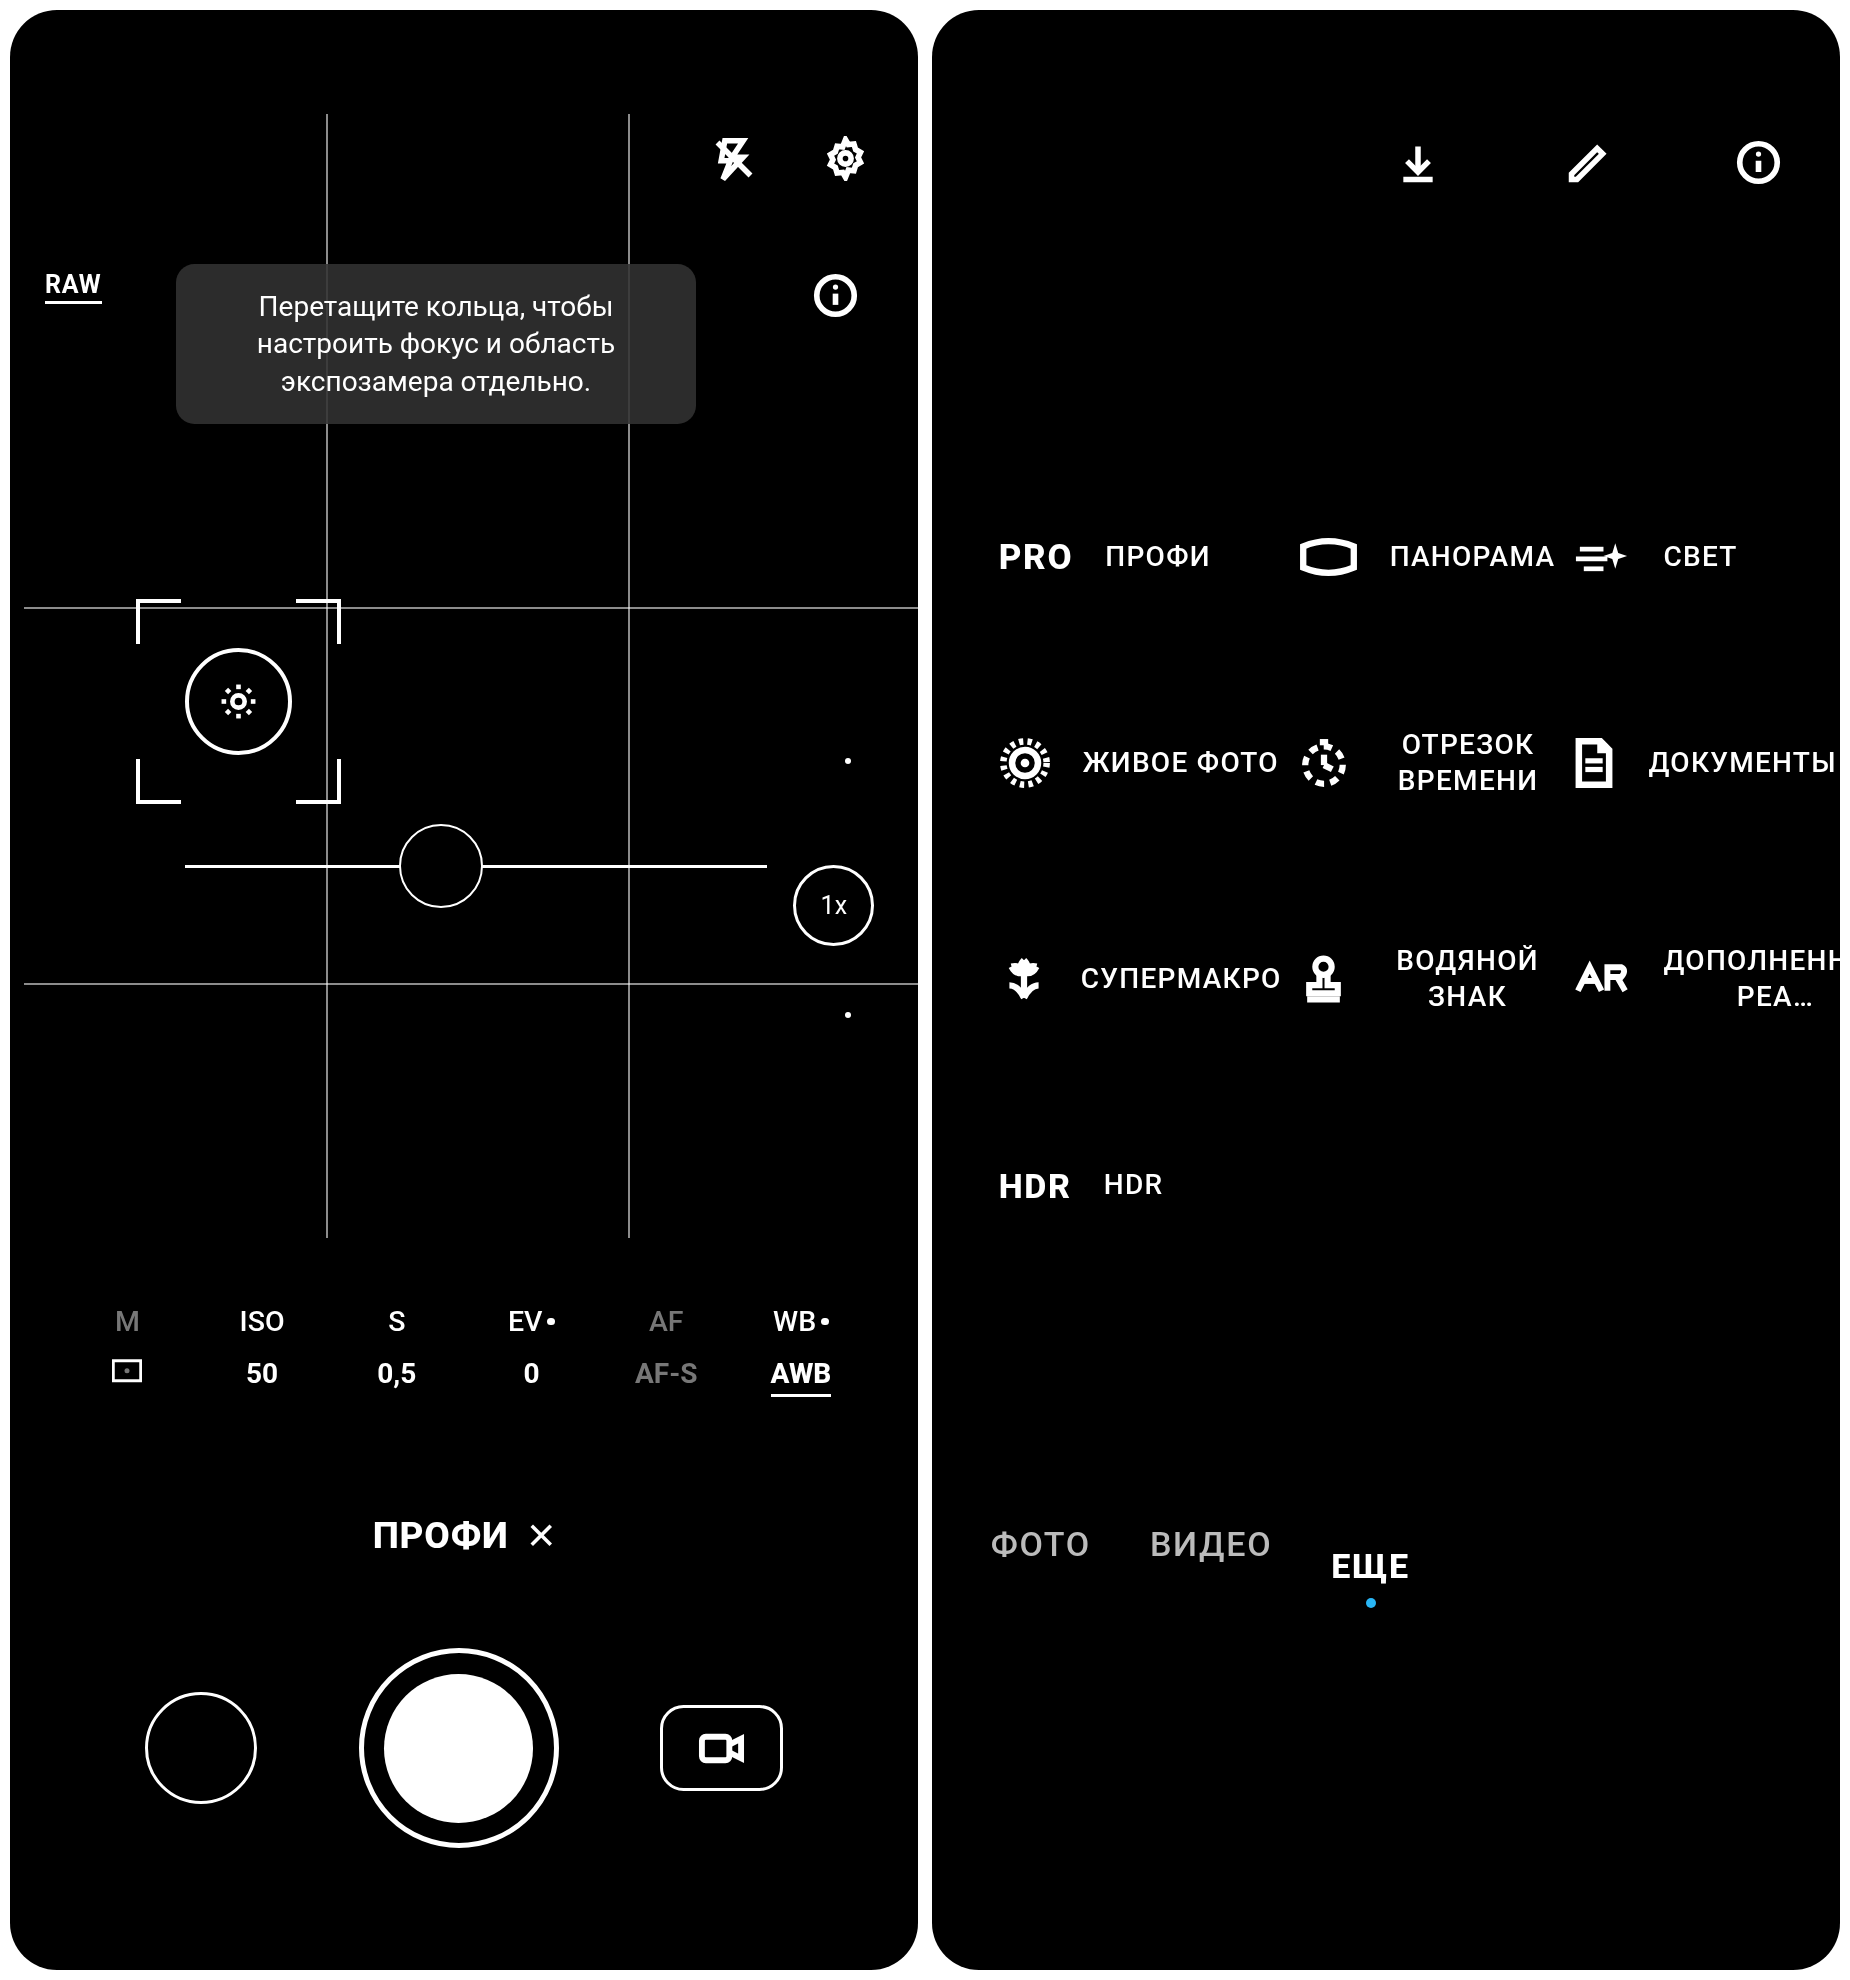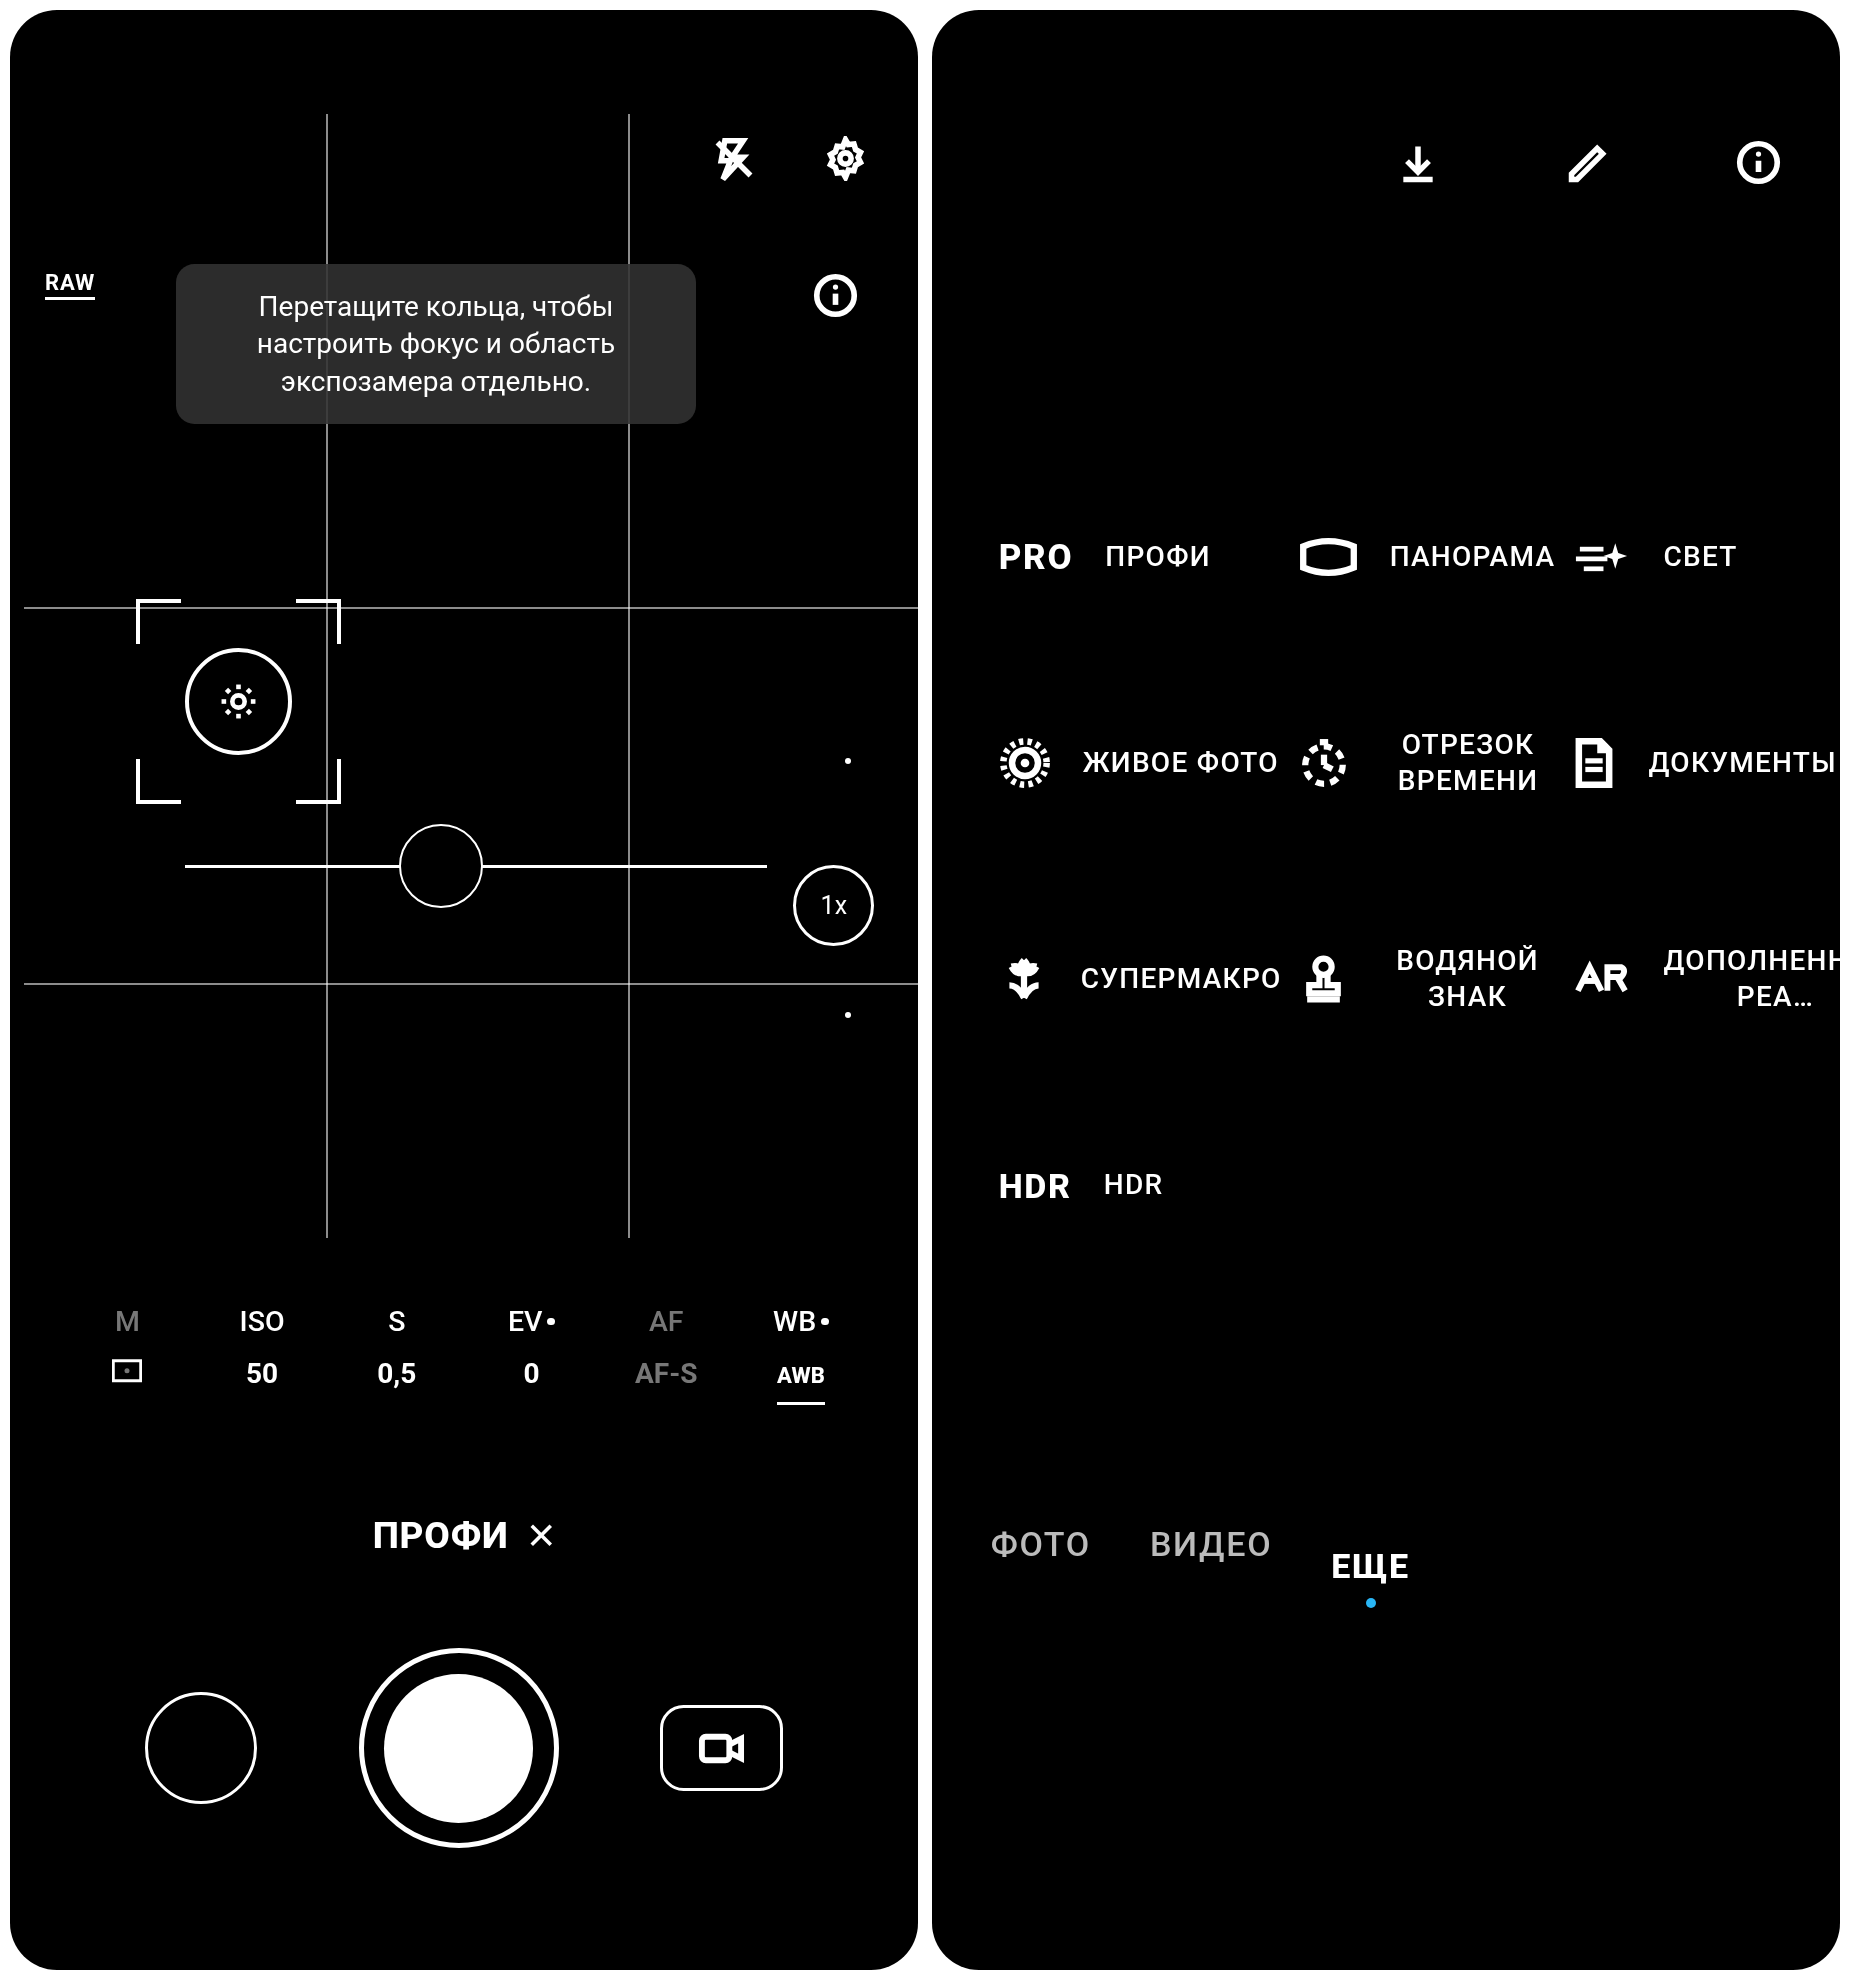--- a/index.html
+++ b/index.html
@@ -26,21 +26,21 @@
     top: 126px;
     right: 50px;
     display: flex;
     gap: 67px;
     align-items: center;
   }
   .left .raw-badge {
     position: absolute;
     top: 260px;
     left: 35px;
-    font-size: 22px;
+    font-size: 25px;
     font-weight: 700;
     letter-spacing: 0.8px;
     border-bottom: 3.4px solid #fff;
     padding-bottom: 1.7px;
   }
   .left .tooltip {
     position: absolute;
     top: 254px;
     left: 166px;
     width: 520px;
@@ -141,21 +141,21 @@
     padding: 0 50px;
     display: grid;
     grid-template-columns: repeat(6, 1fr);
     text-align: center;
   }
   .left .pro-col { display: flex; flex-direction: column; gap: 18.5px; }
   .left .pro-col .top { font-size: 28.5px; font-weight: 500; color:#fff; position:relative; display:inline-flex; justify-content:center; align-items:center; gap:5px;}
   .left .pro-col.dim .top, .left .pro-col.dim .bot { color: #777; }
   .left .pro-col .bot { font-size: 28px; font-weight: 700; }
   .left .pro-col .dotmark{ width:7.6px;height:7.6px;background:#fff;border-radius:50%; display:inline-block;}
-  .left .pro-col .awb { font-size: 22px; font-weight:800; border-bottom:3.4px solid #fff; padding-bottom:14px;}
+  .left .pro-col .awb { font-size: 28px; font-weight:800; border-bottom:3.4px solid #fff; padding-bottom:4px;}
   .left .mode-label {
     position:absolute;
     top: 1504px;
     left:0;right:0;
     text-align:center;
     font-size:37px;
     font-weight:800;
     letter-spacing:0.8px;
     display:flex;
     align-items:center;

